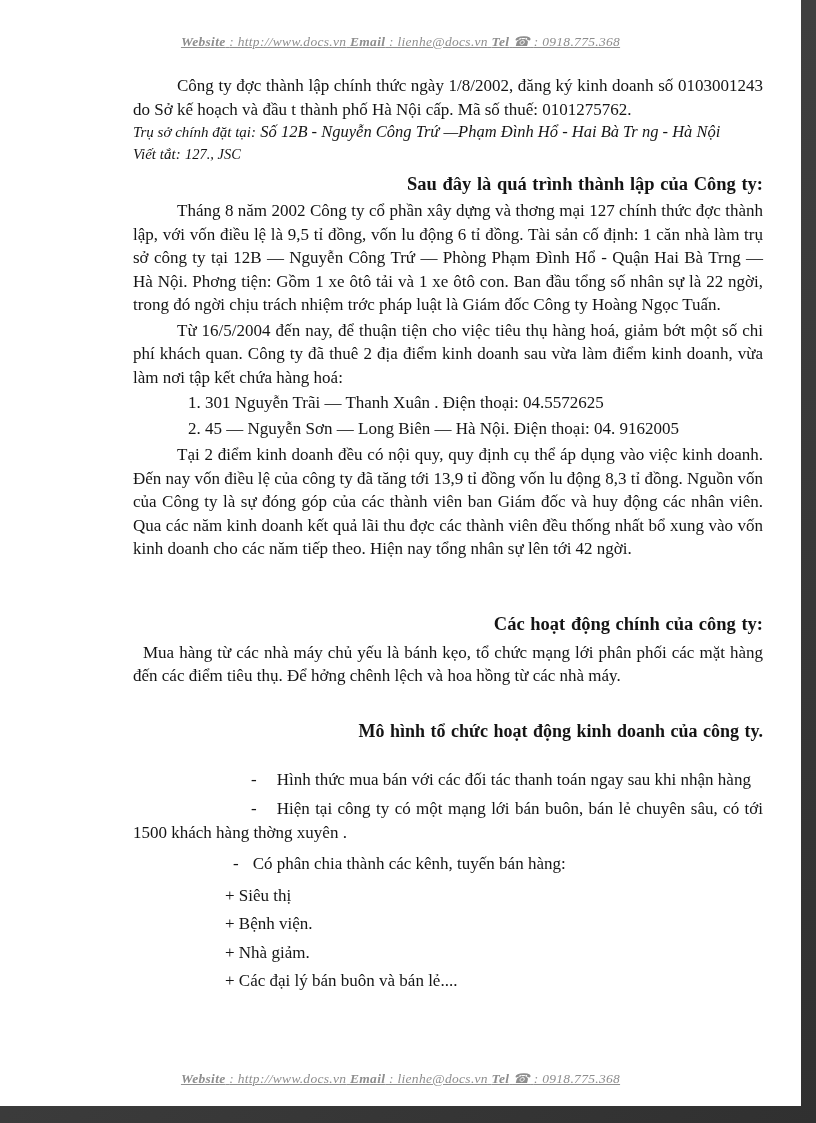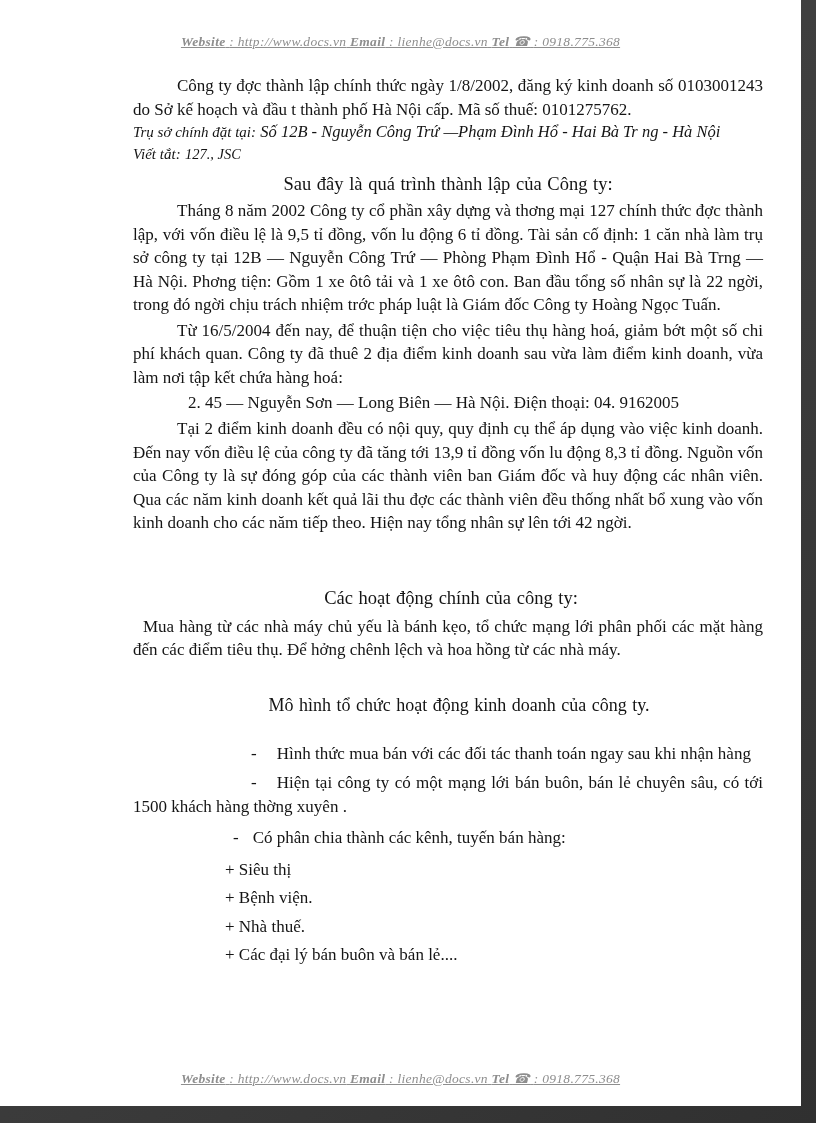--- a/index.html
+++ b/index.html
@@ -44,24 +44,24 @@
   p { margin: 0; }
   .indent { text-indent: 44px; }
 
   .addr-line { white-space: nowrap; line-height: 22px; text-align: left; }
   .addr-label { font-weight: normal; font-style: italic; font-size: 15px; }
   .addr-value { font-weight: normal; font-style: italic; font-size: 16.5px; }
   .addr-line.small .addr-value { font-size: 14.5px; }
   .addr-line.caps .addr-value { font-size: 15.5px; letter-spacing: 0.2px; }
 
   .h-section {
-    font-weight: normal;
+    font-weight: bold;
     font-size: 18.5px;
     line-height: 26px;
-    text-align: center;
+    text-align: right;
     word-spacing: 1px;
   }
   .h1 { margin-top: 6px; }
   .h2 { margin-top: 50px; padding-left: 6px; }
   .h3 { margin-top: 30px; margin-left: 22px; font-size: 18px; }
 
   .para { margin-top: 2px; }
   .num-list { margin-top: 2px; margin-left: 55px; text-align: left; line-height: 24px; }
   .para-activities { text-indent: 10px; margin-top: 4px; }
 
@@ -108,20 +108,21 @@
       <span class="addr-label">Viết tắt:</span>
       <span class="addr-value">127., JSC</span>
     </div>
 
     <p class="h-section h1">Sau đây là  quá trình thành lập của  Công ty:</p>
 
     <p class="para indent">Tháng 8 năm 2002 Công ty cổ phần xây dựng và thơng  mại 127 chính thức đợc  thành lập, với vốn điều lệ là 9,5 tỉ đồng, vốn lu  động  6 tỉ đồng.  Tài sản cố định: 1 căn nhà làm trụ sở công ty tại 12B — Nguyễn Công Trứ — Phòng  Phạm Đình Hổ - Quận Hai Bà Trng  — Hà Nội.  Phơng  tiện: Gồm 1 xe ôtô tải và 1 xe ôtô con.  Ban đầu tổng số nhân sự là 22 ngời,  trong đó ngời  chịu trách nhiệm trớc  pháp luật là  Giám đốc Công ty Hoàng Ngọc Tuấn.</p>
 
     <p class="para indent">Từ  16/5/2004 đến nay, để thuận tiện cho việc tiêu thụ hàng hoá, giảm bớt một số chi phí khách quan. Công ty đã thuê 2 địa điểm kinh doanh sau vừa làm điểm kinh doanh, vừa làm nơi tập kết chứa hàng hoá:</p>
 
+    <p class="num-list">1.  301 Nguyễn Trãi — Thanh Xuân . Điện thoại: 04.5572625</p>
     <p class="num-list">2.  45 — Nguyễn Sơn — Long Biên — Hà Nội. Điện thoại: 04. 9162005</p>
 
     <p class="para indent">Tại 2 điểm kinh doanh đều có nội quy, quy định cụ thể áp dụng vào việc kinh doanh. Đến nay vốn điều lệ của công ty đã tăng tới 13,9 tỉ đồng vốn lu  động 8,3 tỉ đồng. Nguồn vốn của  Công ty là sự đóng góp của các thành viên ban Giám đốc và huy động các nhân viên. Qua các năm kinh doanh kết quả lãi thu đợc  các thành viên đều thống nhất bổ xung vào vốn kinh doanh cho các năm tiếp theo. Hiện nay tổng nhân sự lên tới 42 ngời.</p>
 
     <p class="h-section h2">Các hoạt động chính của công ty:</p>
 
     <p class="para para-activities">Mua hàng từ các nhà máy chủ yếu là bánh kẹo, tổ chức mạng lới  phân phối các mặt hàng đến các điểm tiêu thụ. Để hởng  chênh lệch và hoa hồng từ các nhà máy.</p>
 
     <p class="h-section h3">Mô hình tổ chức hoạt động kinh doanh của công ty.</p>
 
@@ -132,21 +133,21 @@
       <p class="bullet bullet-1">
         <span class="marker">-</span><span>Hiện tại công ty có một mạng lới  bán buôn, bán lẻ chuyên sâu, có tới 1500 khách hàng thờng  xuyên .</span>
       </p>
       <p class="bullet bullet-2">
         <span class="marker">-</span><span>Có phân chia thành các kênh, tuyến bán hàng:</span>
       </p>
 
       <div class="sub-bullets">
         <p class="sub-bullet">+ Siêu thị</p>
         <p class="sub-bullet">+ Bệnh viện.</p>
-        <p class="sub-bullet">+ Nhà thuế.</p>
+        <p class="sub-bullet">+ Nhà giảm.</p>
         <p class="sub-bullet">+ Các đại lý bán buôn và bán lẻ....</p>
       </div>
     </div>
 
   </div>
 
   <div class="page-band footer">
     <span class="u">
       <span class="seg-label">Website</span>
       <span class="seg">: http://www.docs.vn</span>

